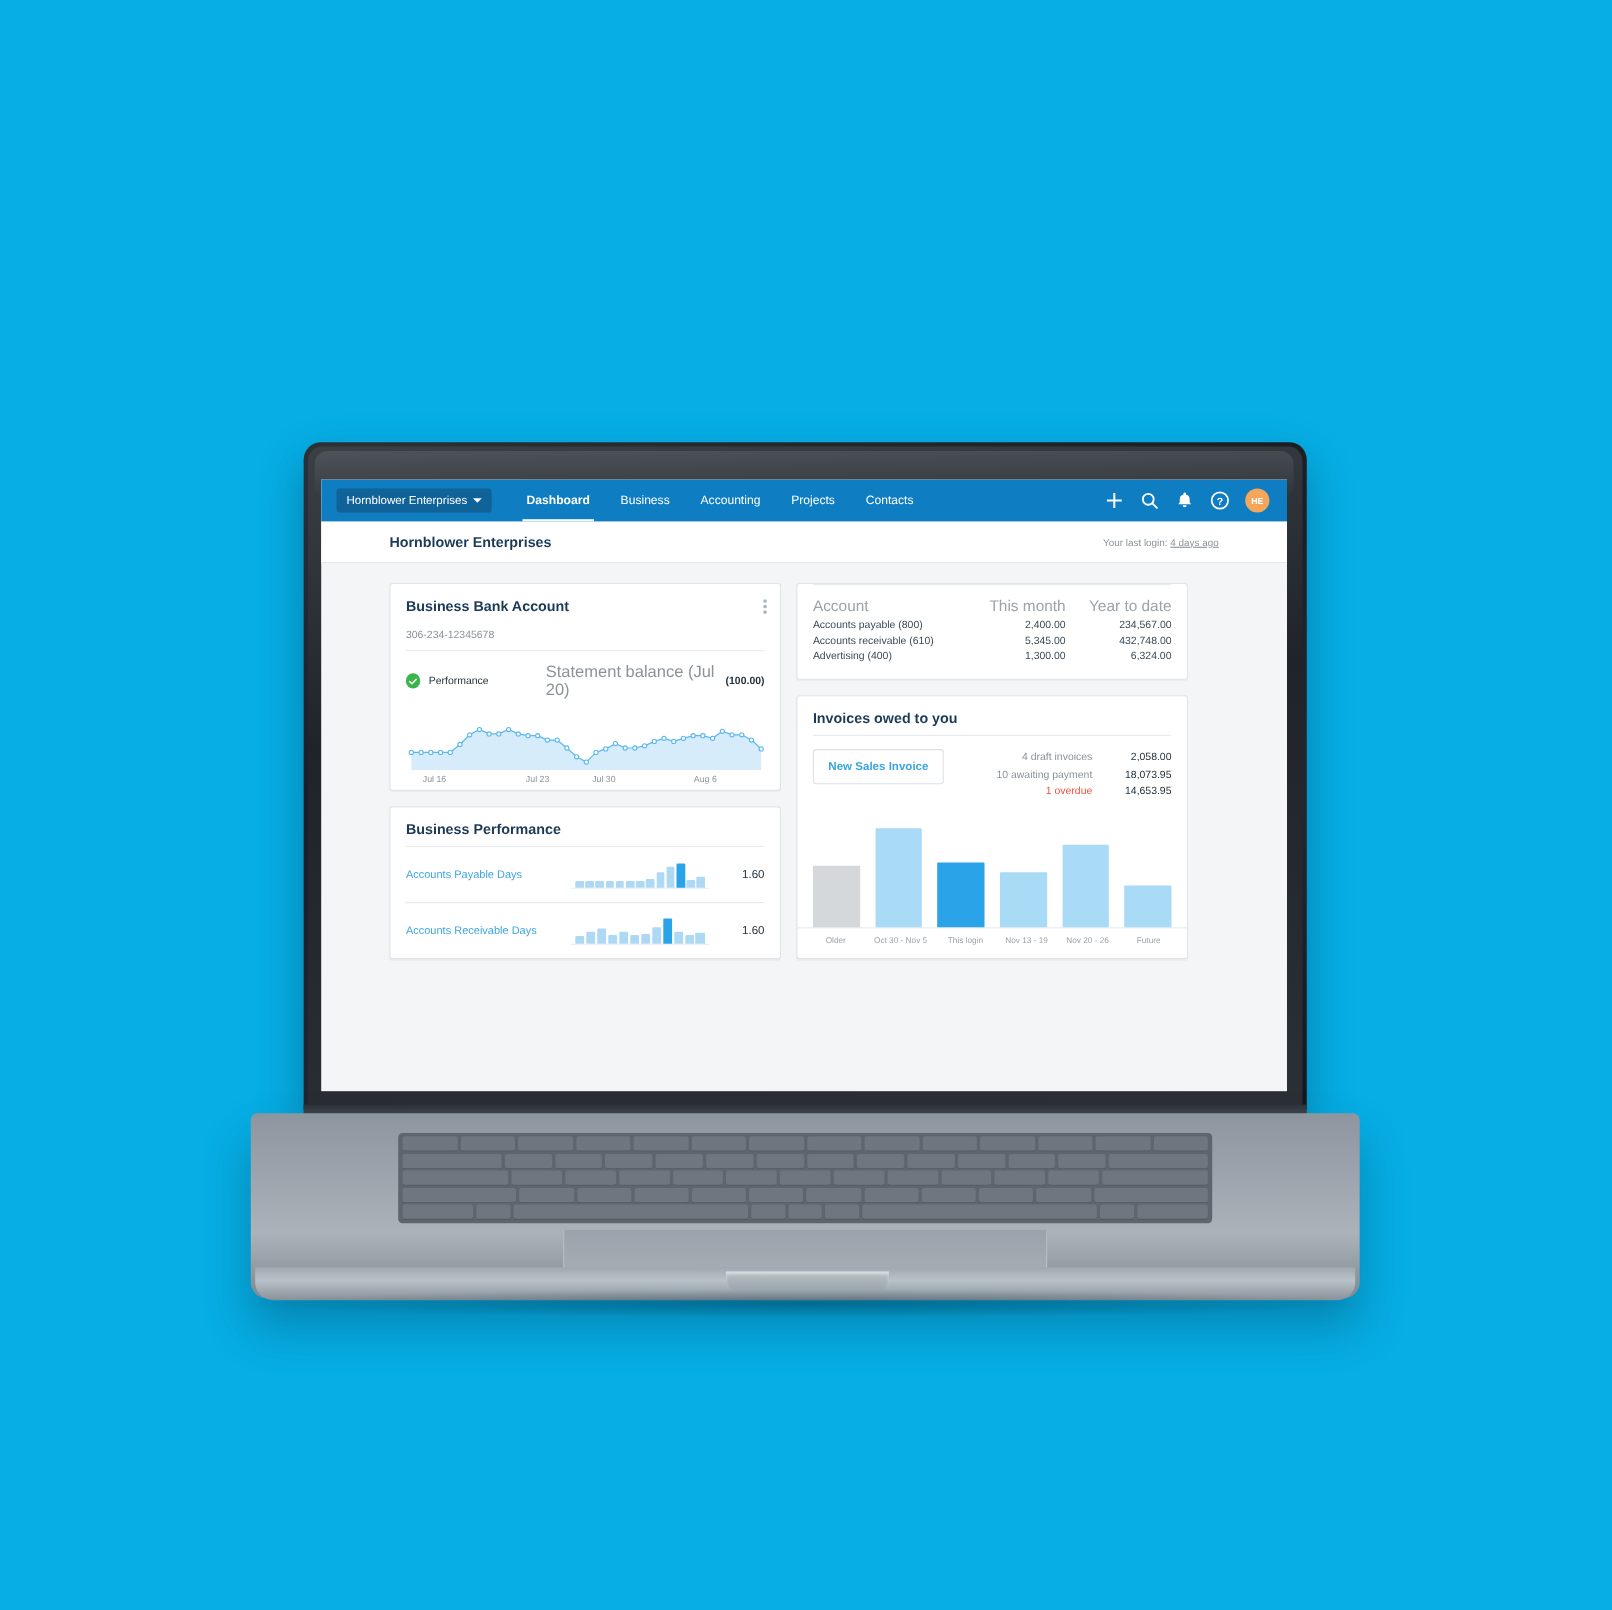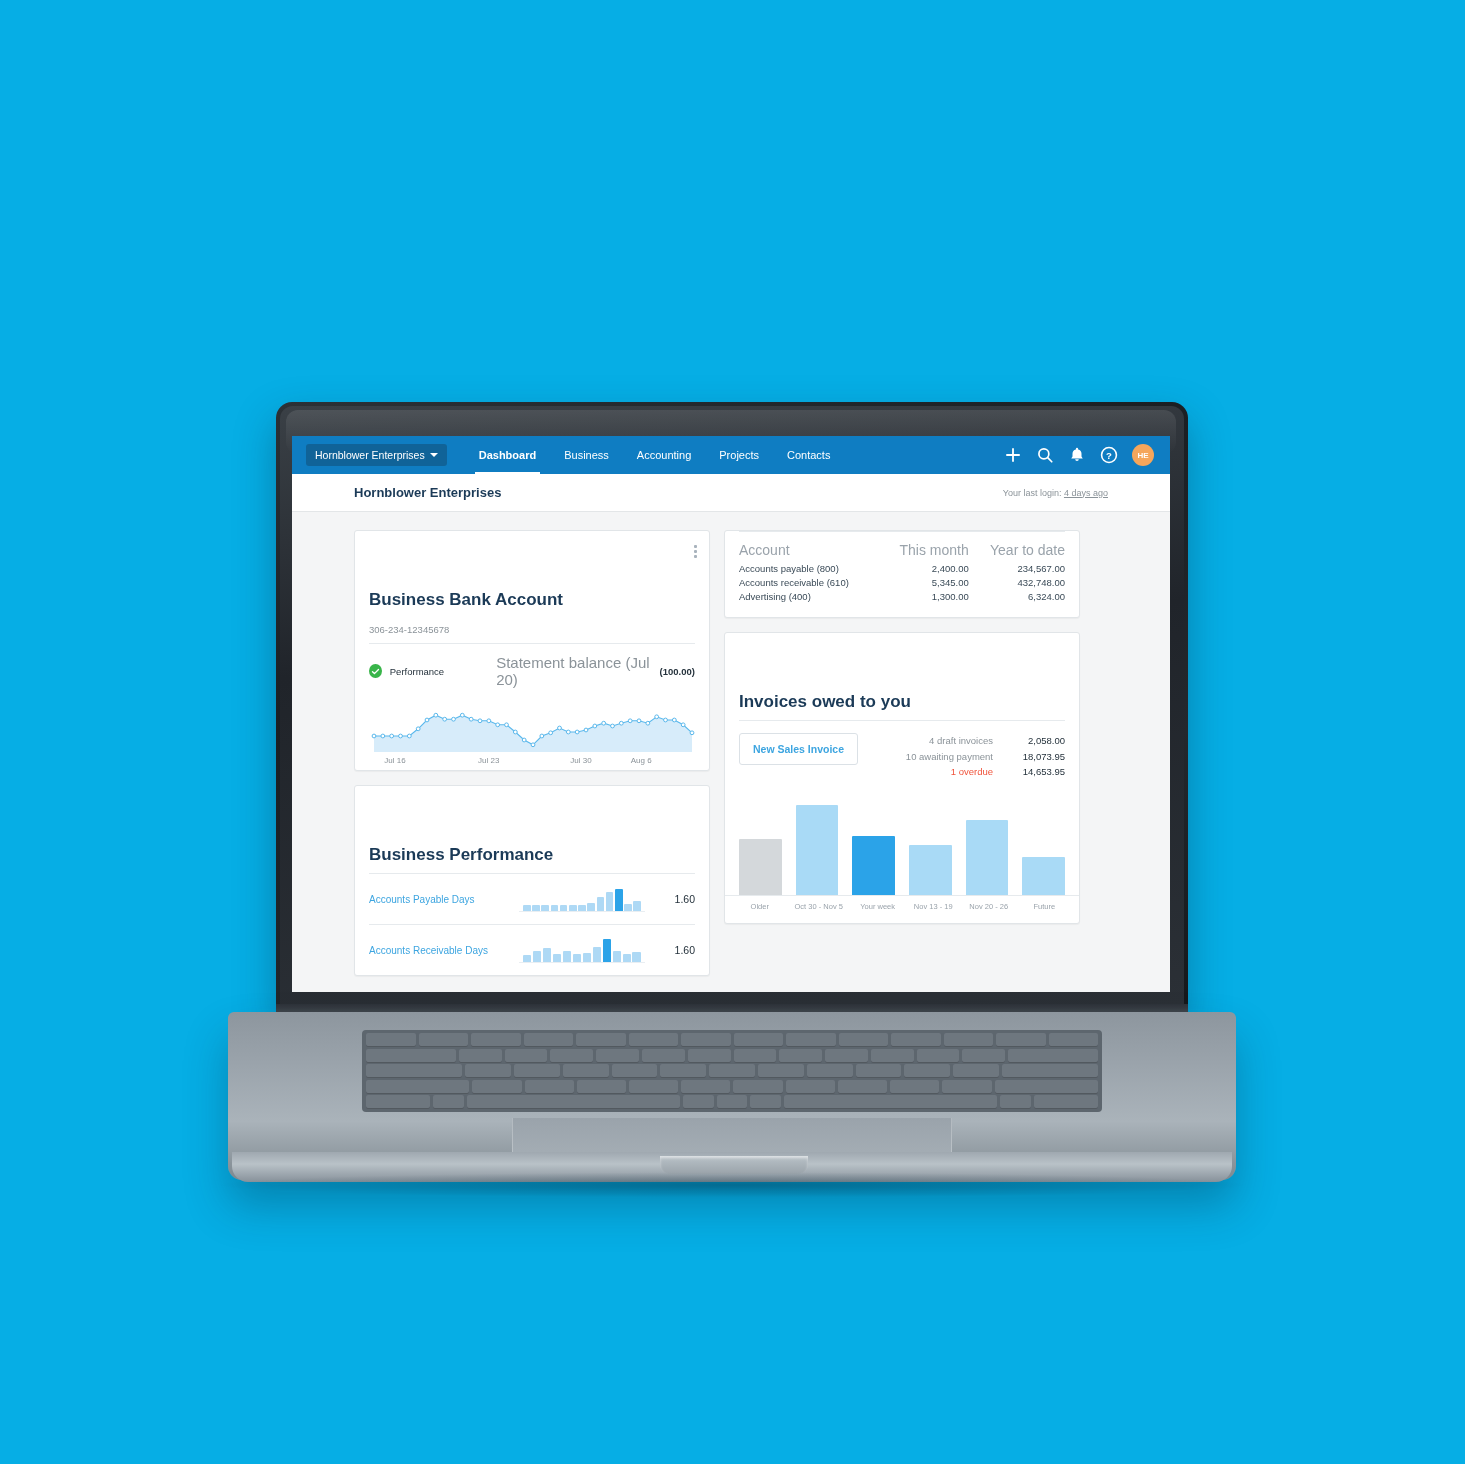--- a/index.html
+++ b/index.html
@@ -122,21 +122,21 @@
   .content { padding: 18px 62px; display:flex; gap: 14px; }
   .col { display:flex; flex-direction:column; gap: 14px; }
   .col-left { width: 356px; }
   .col-right { width: 356px; }
 
   .card {
     background:#fff; border:1px solid #e1e5e8; border-radius:3px;
     box-shadow: 0 1px 1px rgba(0,0,0,.04);
   }
   .card-head { padding: 12px 14px 8px 14px; position:relative; }
-  .card-title { font-size: 17px; font-weight:bold; color:#1b3a57;margin-top:47px; }
+  .card-title { font-size: 13px; font-weight:bold; color:#1b3a57; }
   .card-sub { font-size: 9.5px; color:#8b9399; margin-top: 14px; }
   .kebab { position:absolute; right:12px; top:14px; display:flex; flex-direction:column; gap:2px; cursor:pointer; }
   .kebab i { width:3px; height:3px; background:#a9b3bd; border-radius:1px; display:block; }
   .hr { height:1px; background:#e6eaed; margin: 0 14px; }
 
   .recon-row { display:flex; align-items:center; padding: 10px 14px 4px 14px; font-size:9.5px; }
   .check {
     width:14px;height:14px;border-radius:50%;background:#39b54a;
     display:flex;align-items:center;justify-content:center;margin-right:8px;
   }
@@ -307,21 +307,21 @@
                 <circle cx="287.6666666666667" cy="20.799999999999997" r="1.9" fill="#fff" stroke="#5ab8ec" stroke-width="1"></circle>
                 <circle cx="296.5" cy="24" r="1.9" fill="#fff" stroke="#5ab8ec" stroke-width="1"></circle>
                 <circle cx="305.3333333333333" cy="24" r="1.9" fill="#fff" stroke="#5ab8ec" stroke-width="1"></circle>
                 <circle cx="314.1666666666667" cy="28.8" r="1.9" fill="#fff" stroke="#5ab8ec" stroke-width="1"></circle>
                 <circle cx="323" cy="36.8" r="1.9" fill="#fff" stroke="#5ab8ec" stroke-width="1"></circle>
               </svg>
           </div>
           <div class="axis-row" id="bank-axis">
               <span class="axis-lbl" style="left: 40px;">Jul 16</span>
               <span class="axis-lbl" style="left: 133.72px;">Jul 23</span>
-              <span class="axis-lbl" style="left: 226px;">Jul 30</span>
+              <span class="axis-lbl" style="left: 194px;">Jul 30</span>
               <span class="axis-lbl" style="left: 286.24px;">Aug 6</span>
             </div>
         </div>
 
         <div class="card">
           <div class="card-head">
             <div class="card-title">Business Performance</div>
           </div>
           <div class="hr"></div>
 
@@ -426,21 +426,21 @@
               <div class="inv-bar" style="height: 55.12px; background: rgb(212, 216, 219);"></div>
               <div class="inv-bar" style="height: 89.44px; background: rgb(169, 218, 246);"></div>
               <div class="inv-bar" style="height: 58.24px; background: rgb(43, 163, 232);"></div>
               <div class="inv-bar" style="height: 49.92px; background: rgb(169, 218, 246);"></div>
               <div class="inv-bar" style="height: 74.88px; background: rgb(169, 218, 246);"></div>
               <div class="inv-bar" style="height: 37.44px; background: rgb(169, 218, 246);"></div>
             </div>
           <div class="inv-axis" id="inv-axis">
               <div>Older</div>
               <div>Oct 30 - Nov 5</div>
-              <div>Your week</div>
+              <div>This login</div>
               <div>Nov 13 - 19</div>
               <div>Nov 20 - 26</div>
               <div>Future</div>
             </div>
         </div>
 
       </div>
     </div>
   </div>
 

